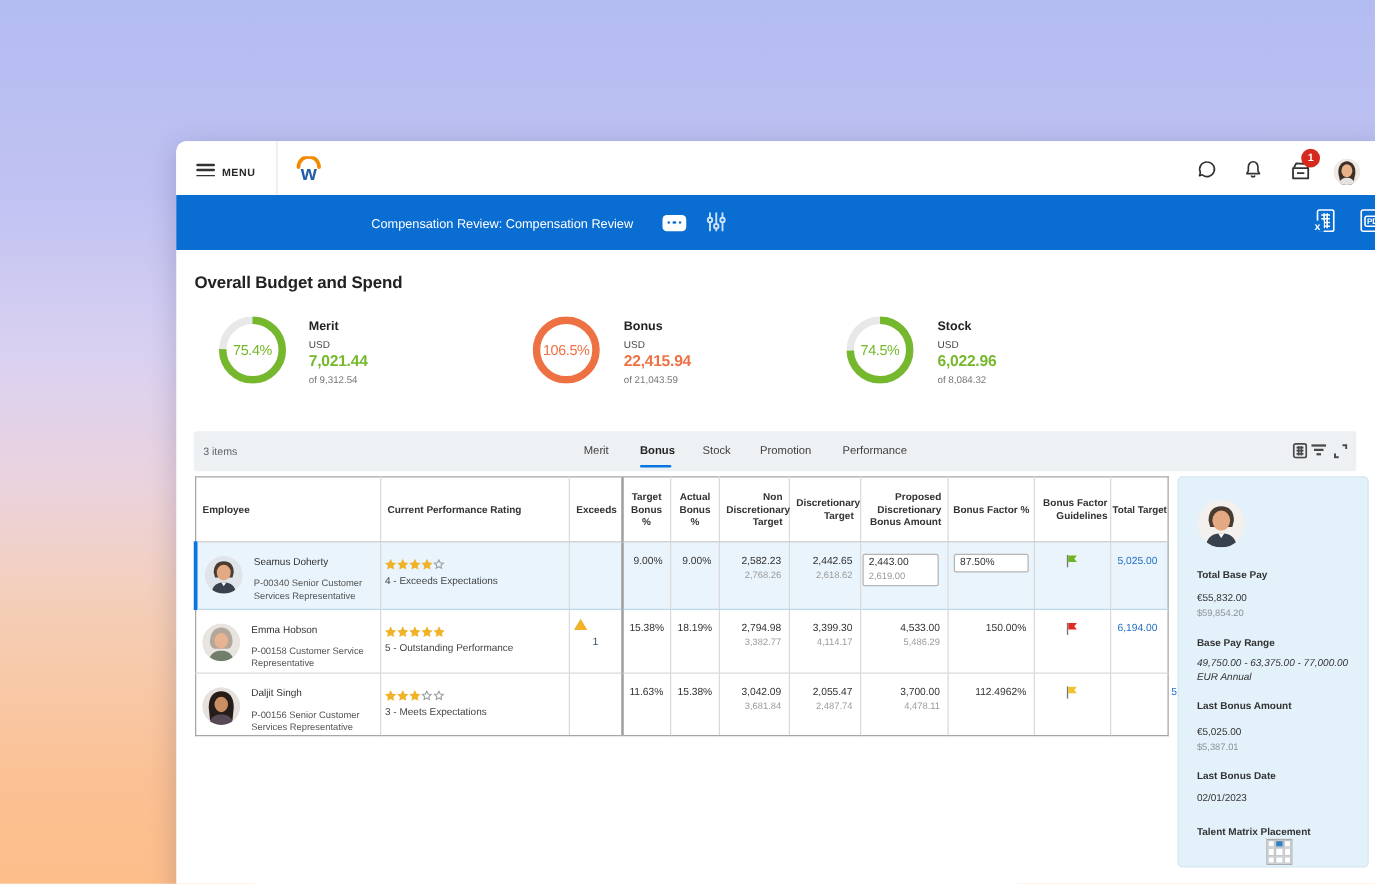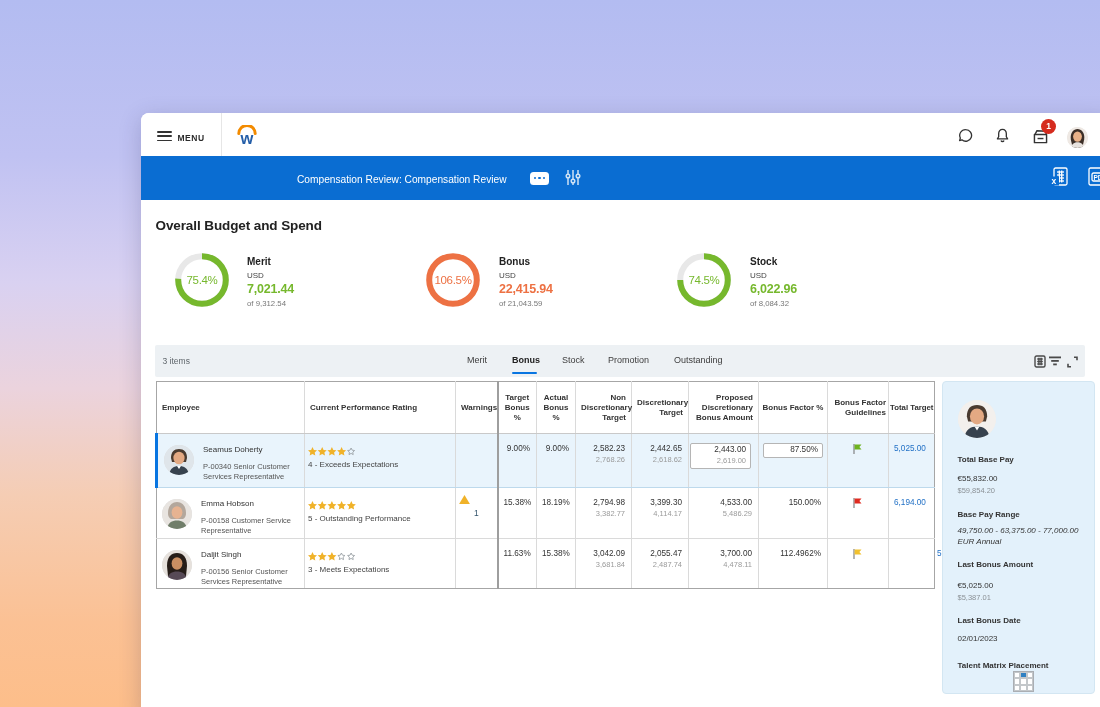--- a/index.html
+++ b/index.html
@@ -66,21 +66,21 @@
 .grid tr.rB td { height:50.5px; }
 .grid .num { text-align:right; line-height:8.5px; white-space:nowrap; font-size:8.2px; }
 .sub { color:#9a9a9a; font-size:7.5px; margin-top:2.5px; }
 .r1 td { background:#e9f4fc; border-bottom:1px solid #bdd9ec; }
 .emp { display:flex; }
 .eav { width:30px; height:30px; border-radius:50%; overflow:hidden; flex:none; margin-right:9px; background:#ddd; }
 .ename { font-size:8px; color:#333; white-space:nowrap; }
 .epos { font-size:7.5px; color:#555; line-height:10px; white-space:nowrap; margin-top:8px; }
 .rating .rtx { font-size:8px; color:#444; margin-top:4px; }
 .grid td.rating { padding-left:3px; }
-.inpbox { border:1px solid #b5b5b5; border-radius:2px; background:#fff; text-align:right; padding:2px 4px; }
+.inpbox { border:1px solid #b5b5b5; border-radius:2px; background:#fff; text-align:left; padding:2px 4px; }
 .grid td.blue { color:#2271c6 !important; }
 .thickL { border-left:2px solid #9e9e9e !important; }
 .outT { border-top:1px solid #a6a6a6 !important; } .outB { border-bottom:1px solid #a6a6a6 !important; }
 .outL { border-left:1px solid #a6a6a6 !important; } .outR { border-right:1px solid #a6a6a6 !important; }
 
 .sidebar { position:absolute; left:801px; top:268px; width:153px; height:313px; background:#e3f1fb;
   border:1px solid #d3e6f2; border-radius:4px; color:#333; }
 .sb-av { position:absolute; left:15px; top:18px; width:38px; height:38px; border-radius:50%; overflow:hidden; background:#f0eeec;}
 .sb { position:absolute; left:14.5px; font-size:8px; }
 .sb b { font-size:8px; }
@@ -202,21 +202,21 @@
       <span class="o">of 8,084.32</span>
   </div>
 
   <div class="tabstrip">
     <div class="titems">3 items</div>
     <div class="tab" style="left:312px">Merit</div>
     <div class="tab active" style="left:357px">Bonus</div>
     <div class="tabline" style="left:357px; width:25px"></div>
     <div class="tab" style="left:407px">Stock</div>
     <div class="tab" style="left:453px">Promotion</div>
-    <div class="tab" style="left:519px">Outstanding</div>
+    <div class="tab" style="left:519px">Performance</div>
     <div class="tools" style="left:879px">
       <svg width="12" height="13" viewBox="0 0 12 13" fill="none" stroke="#4a4a4a" stroke-width="1.4">
           <rect x="1" y="1" width="10" height="11" rx="1.5"></rect>
           <line x1="3.2" y1="4" x2="8.8" y2="4"></line>
           <line x1="3.2" y1="6.5" x2="8.8" y2="6.5"></line>
           <line x1="3.2" y1="9" x2="8.8" y2="9"></line>
           <line x1="4.9" y1="2.7" x2="4.9" y2="10.3"></line>
           <line x1="7.1" y1="2.7" x2="7.1" y2="10.3"></line>
         </svg>
     </div>
@@ -246,21 +246,21 @@
       <col class="c6">
         <col class="c7">
         <col class="c8">
         <col class="c9">
         <col class="c10">
     </colgroup>
     <tbody>
         <tr>
       <th class="outT outL" style="text-align:left">Employee</th>
       <th class="outT" style="text-align:left">Current Performance Rating</th>
-      <th class="outT" style="text-align:left">Warnings</th>
+      <th class="outT" style="text-align:left">Exceeds</th>
       <th class="outT thickL" style="text-align:center">Target<br>Bonus<br>%</th>
       <th class="outT" style="text-align:center">Actual<br>Bonus<br>%</th>
       <th class="outT" style="text-align:right">Non<br>Discretionary<br>Target</th>
       <th class="outT" style="text-align:right">Discretionary<br>Target</th>
       <th class="outT" style="text-align:right">Proposed<br>Discretionary<br>Bonus Amount</th>
       <th class="outT" style="text-align:center; padding:3px 1px;">Bonus Factor %</th>
       <th class="outT" style="text-align:right; padding:3px 2px 3px 5px;">Bonus Factor<br>Guidelines</th>
       <th class="outT outR" style="text-align:left; padding:3px 1px; font-size:7.8px; white-space:nowrap;">Total Target</th>
     </tr>
     <tr class="r1">

